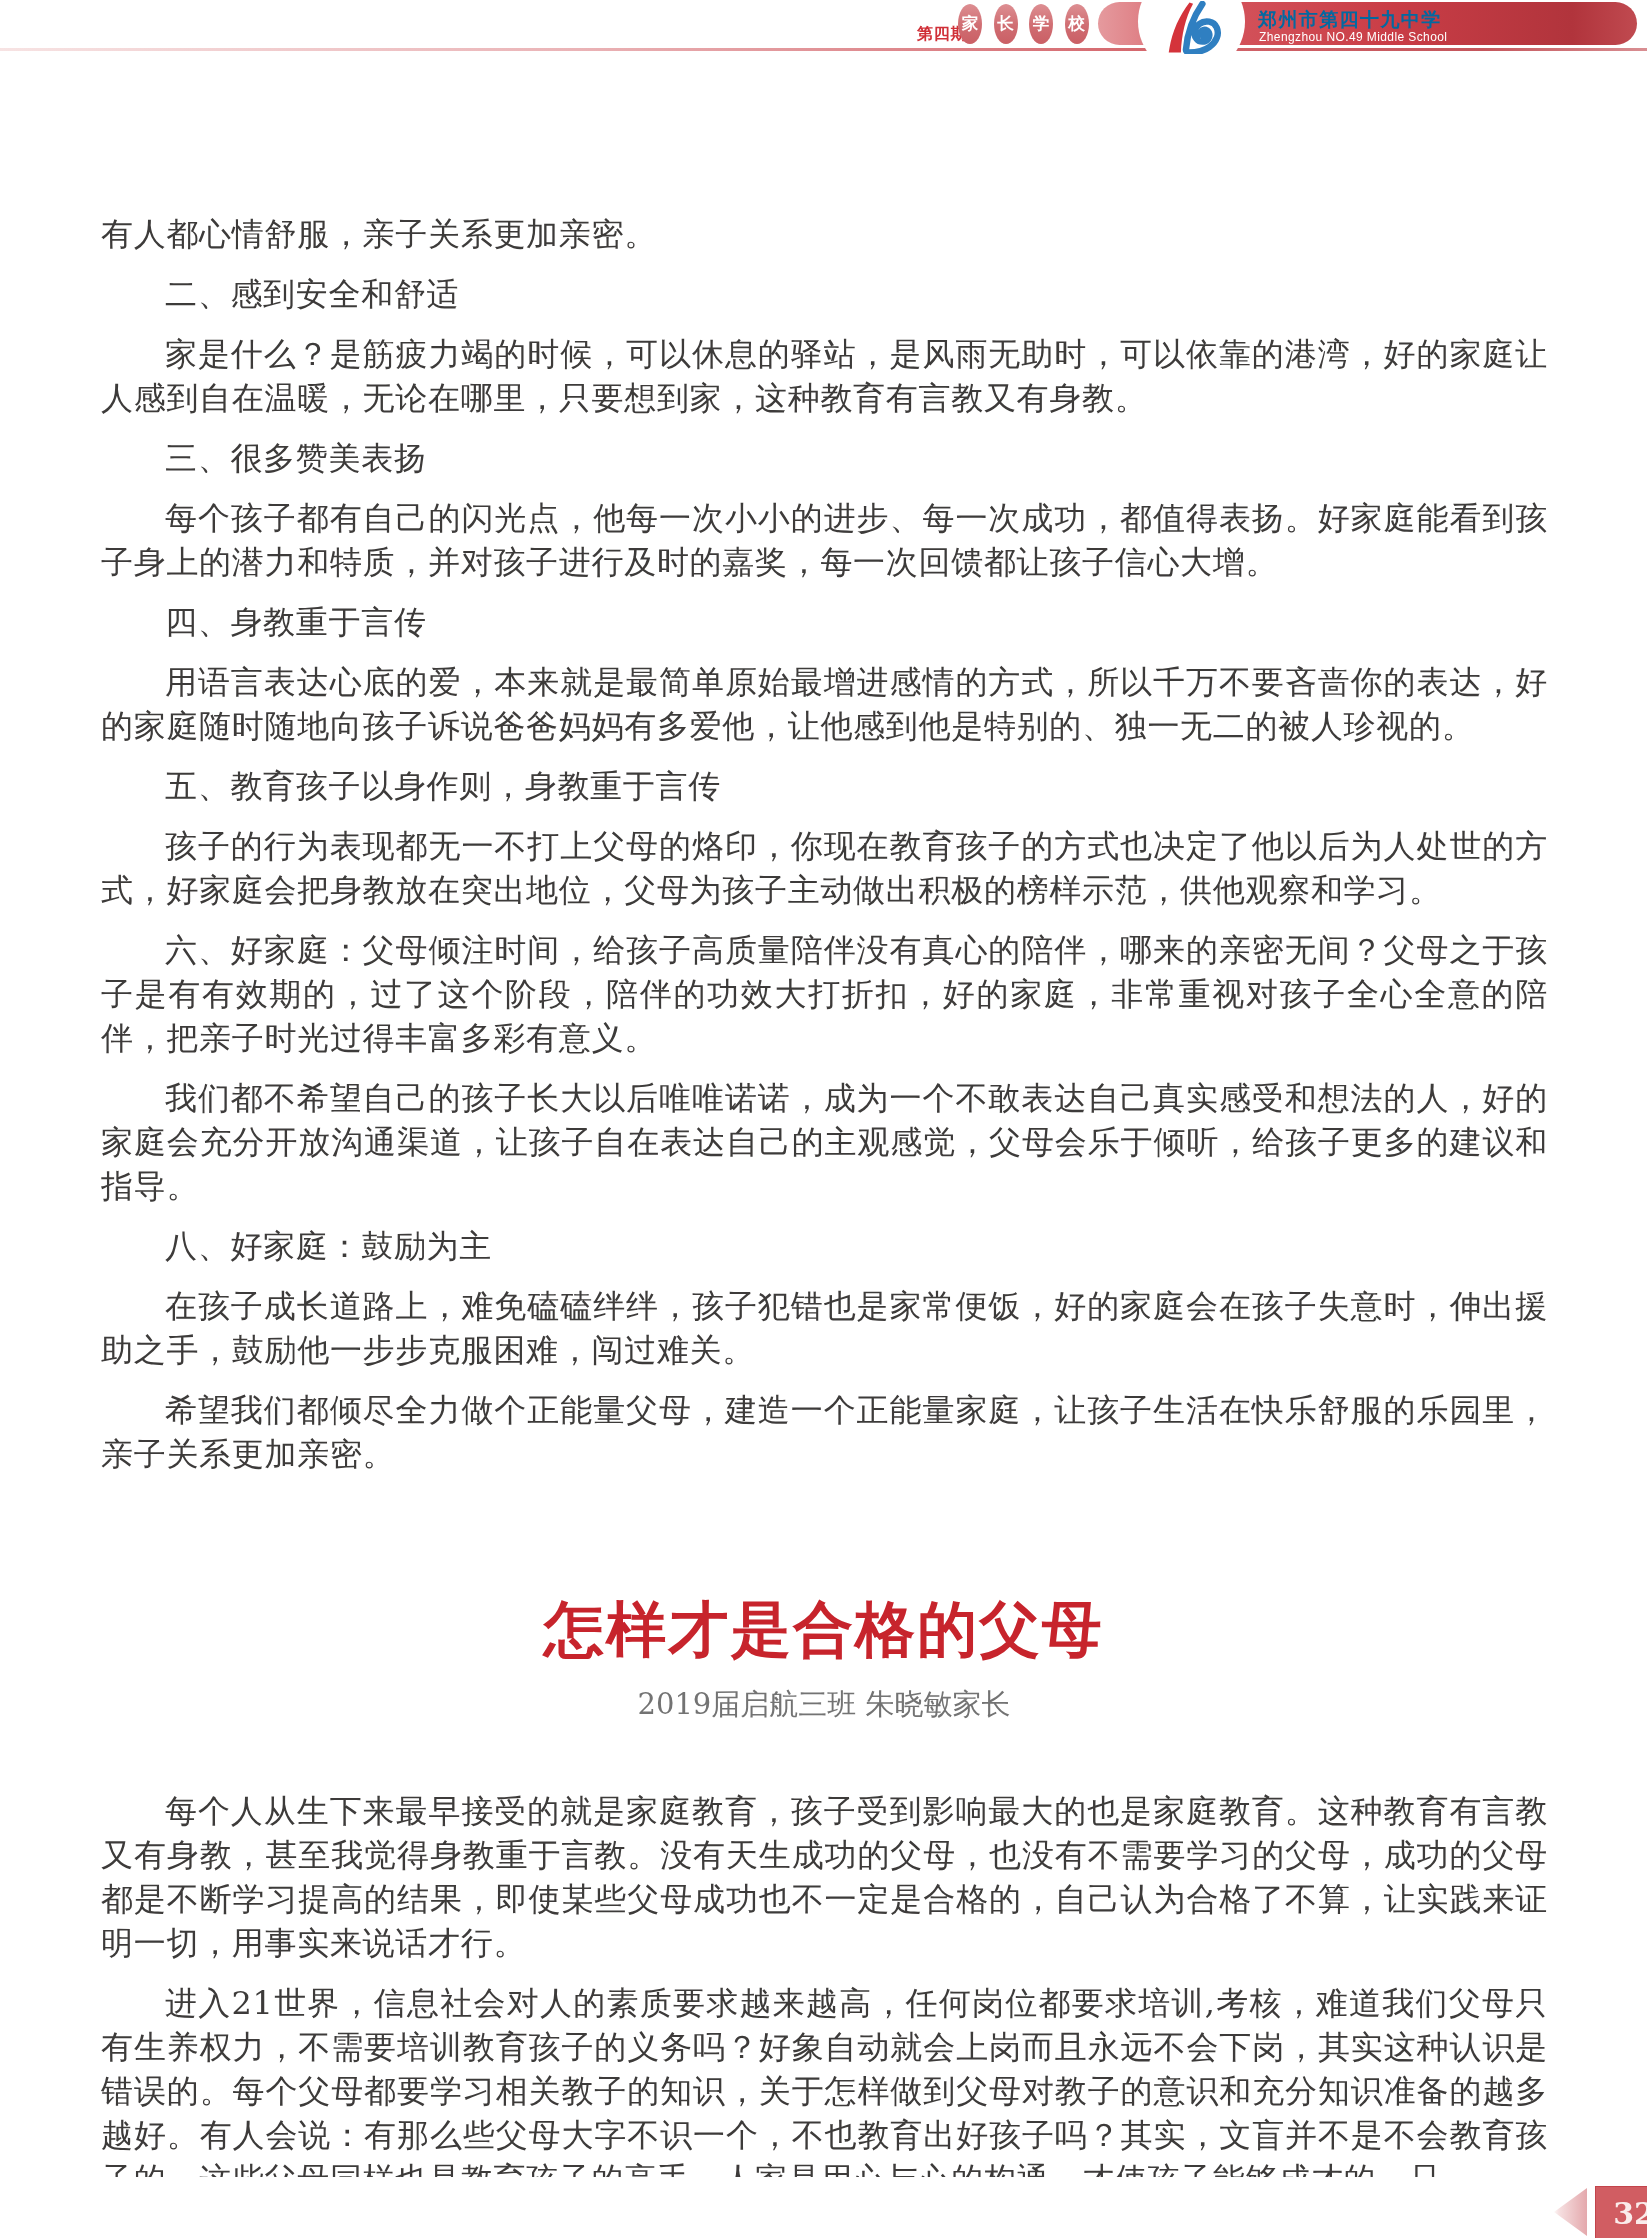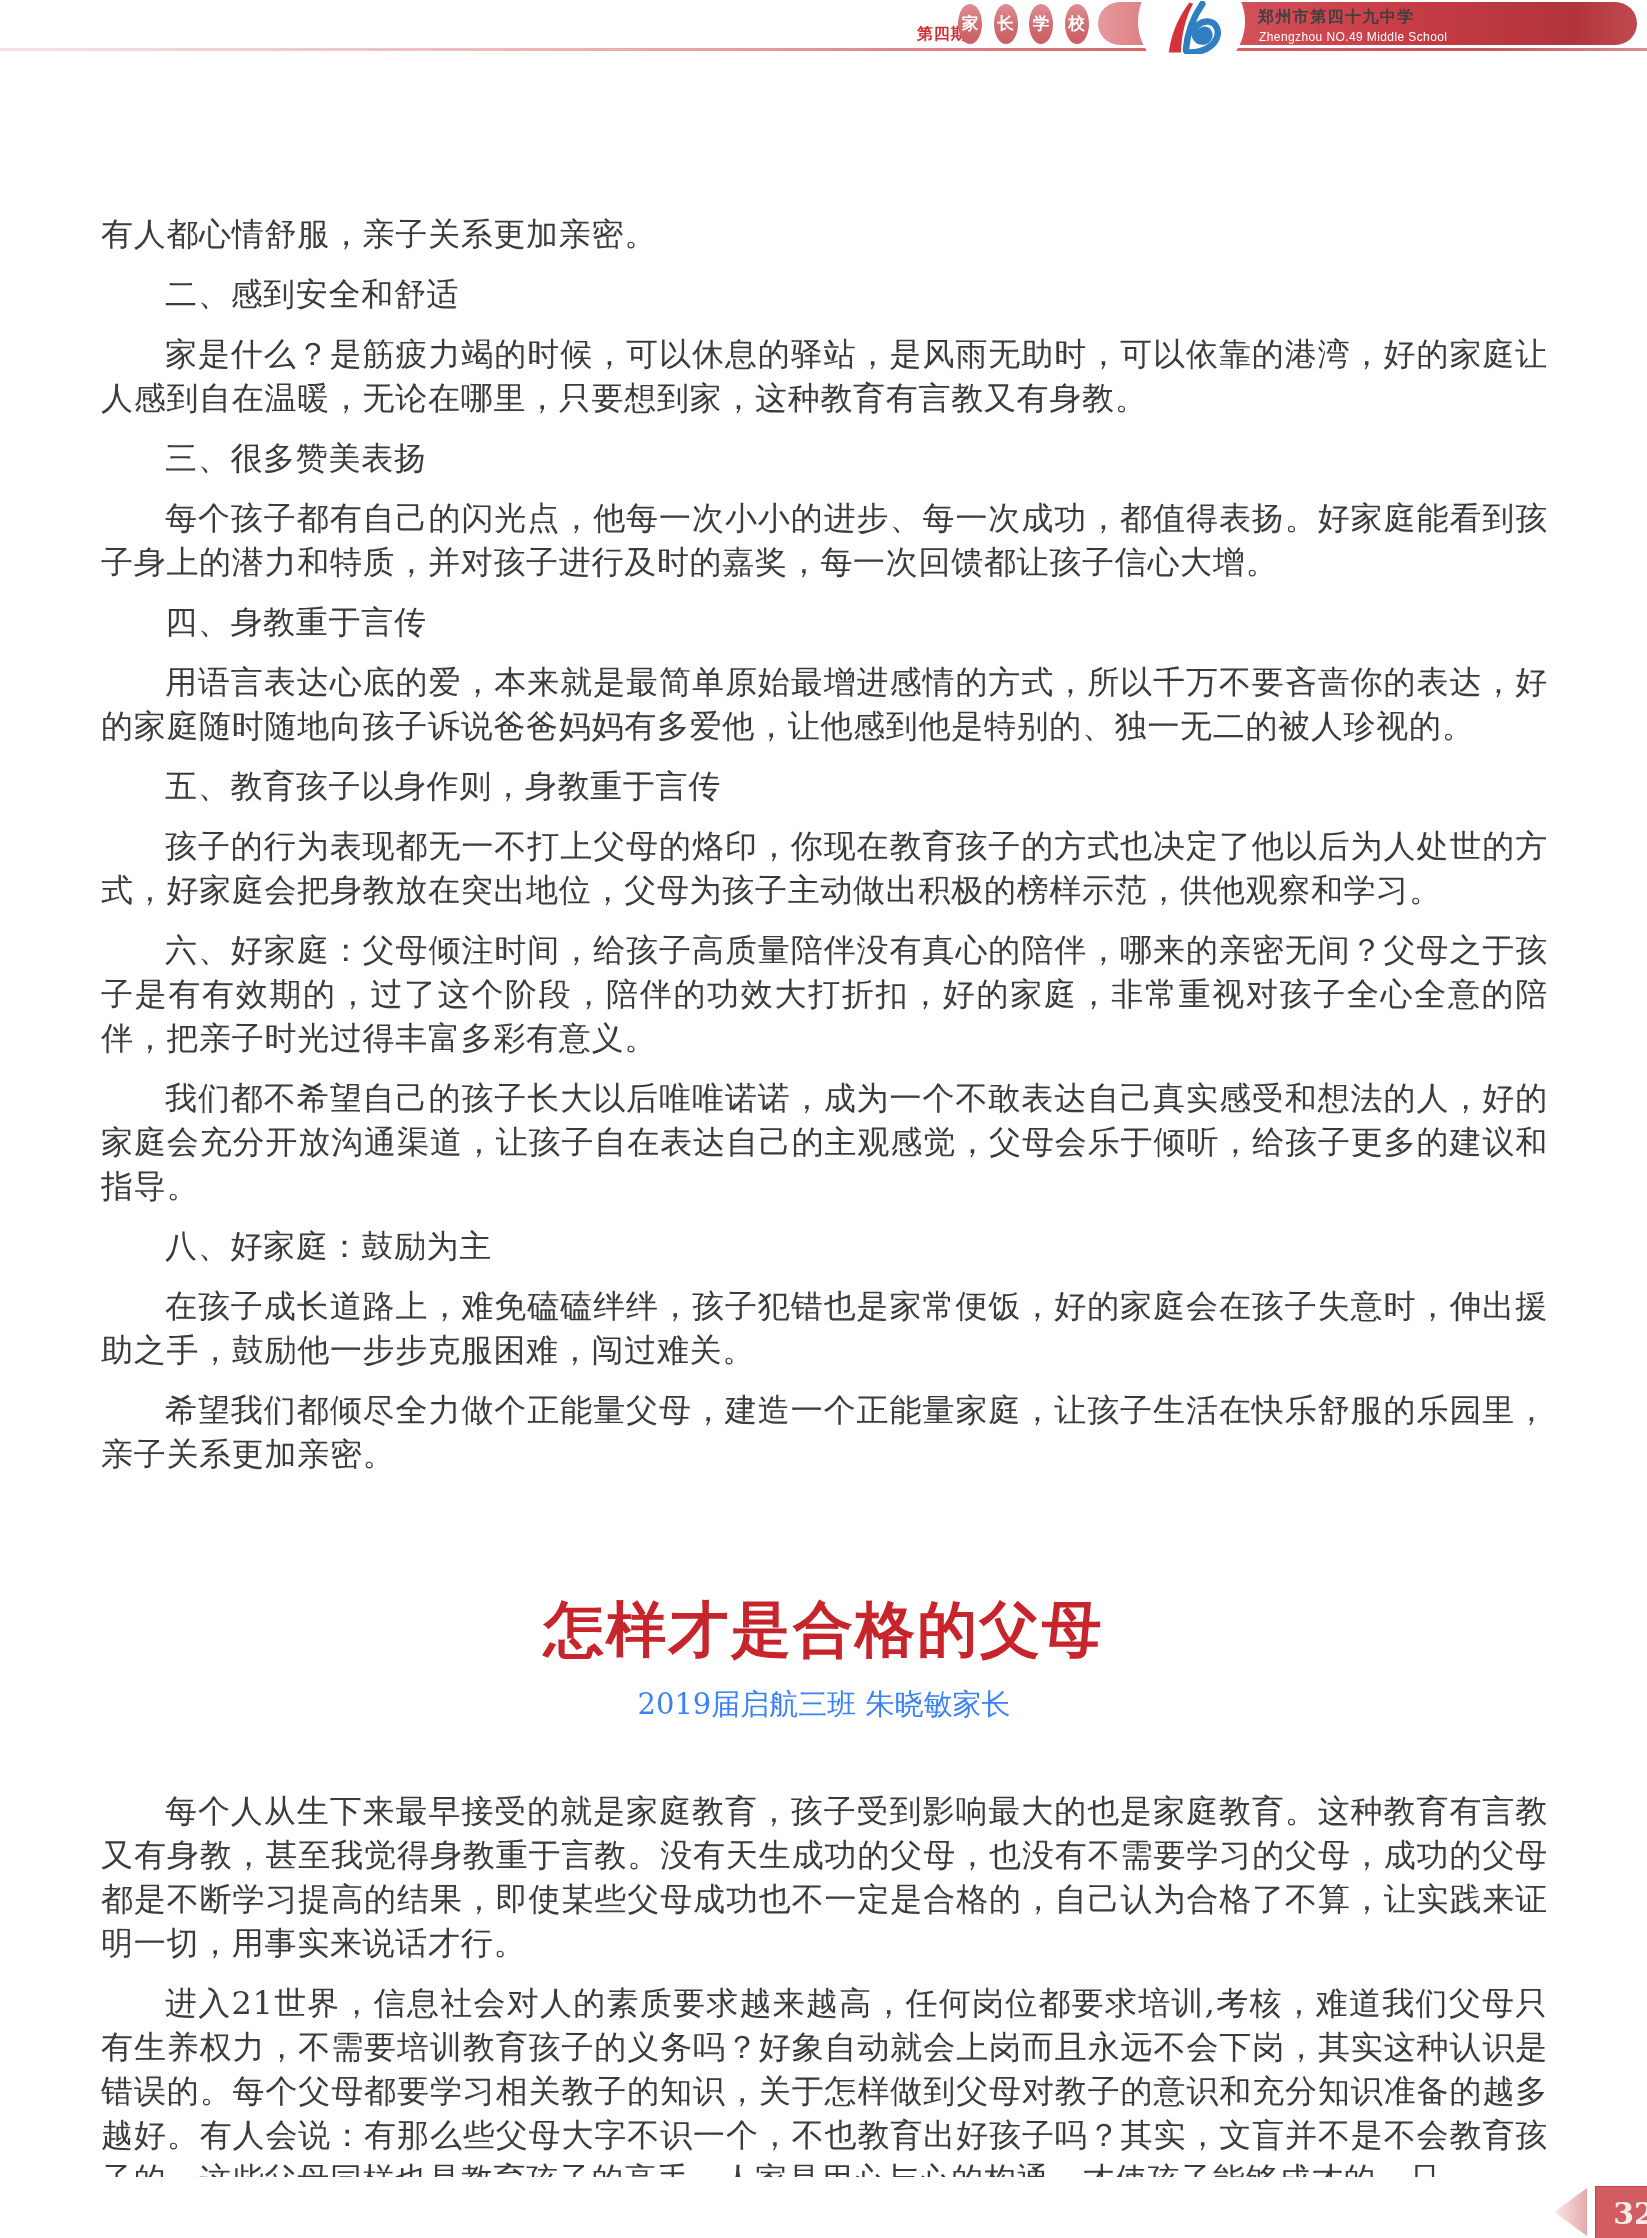--- a/index.html
+++ b/index.html
@@ -57,22 +57,22 @@
     background: #ffffff;
   }
   .logo-sail {
     position: absolute;
     left: 1152px; top: 1.4px;
     width: 85px; height: 53px;
   }
   .school-cn {
     position: absolute;
     left: 1258px; top: 7.2px;
-    font-size: 16px; font-weight: bold;
-    color: #404040;
+    font-size: 19px; font-weight: bold;
+    color: #0369a1;
     font-family: "Liberation Sans", sans-serif;
     letter-spacing: 1.4px;
   }
   .school-en {
     position: absolute;
     left: 1259px; top: 30px;
     font-size: 12px;
     color: #ffffff;
     font-family: "Liberation Sans", sans-serif;
     letter-spacing: 0.4px;
@@ -100,21 +100,21 @@
     color: #c7242c;
     font-family: "Liberation Sans", sans-serif;
     letter-spacing: 2.2px;
   }
   .article2-byline {
     position: absolute;
     left: 0; top: 1685px;
     width: 1648px;
     text-align: center;
     font-size: 29px;
-    color: #3b82f6;
+    color: #737373;
   }
   .article2-body {
     position: absolute;
     left: 85px; top: 1773px;
     width: 1479px;
     font-size: 32px;
     line-height: 44px;
     text-align: justify;
     letter-spacing: 0.7px;
     height: 404px;

